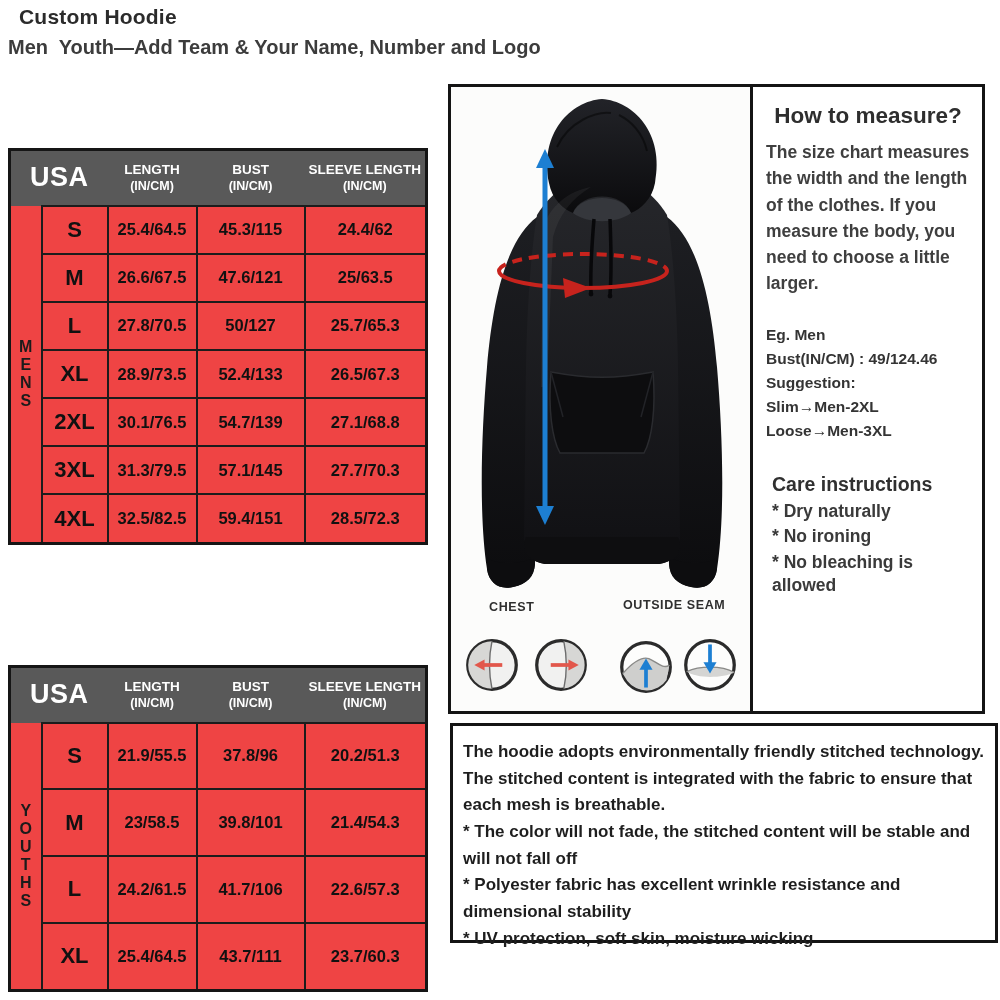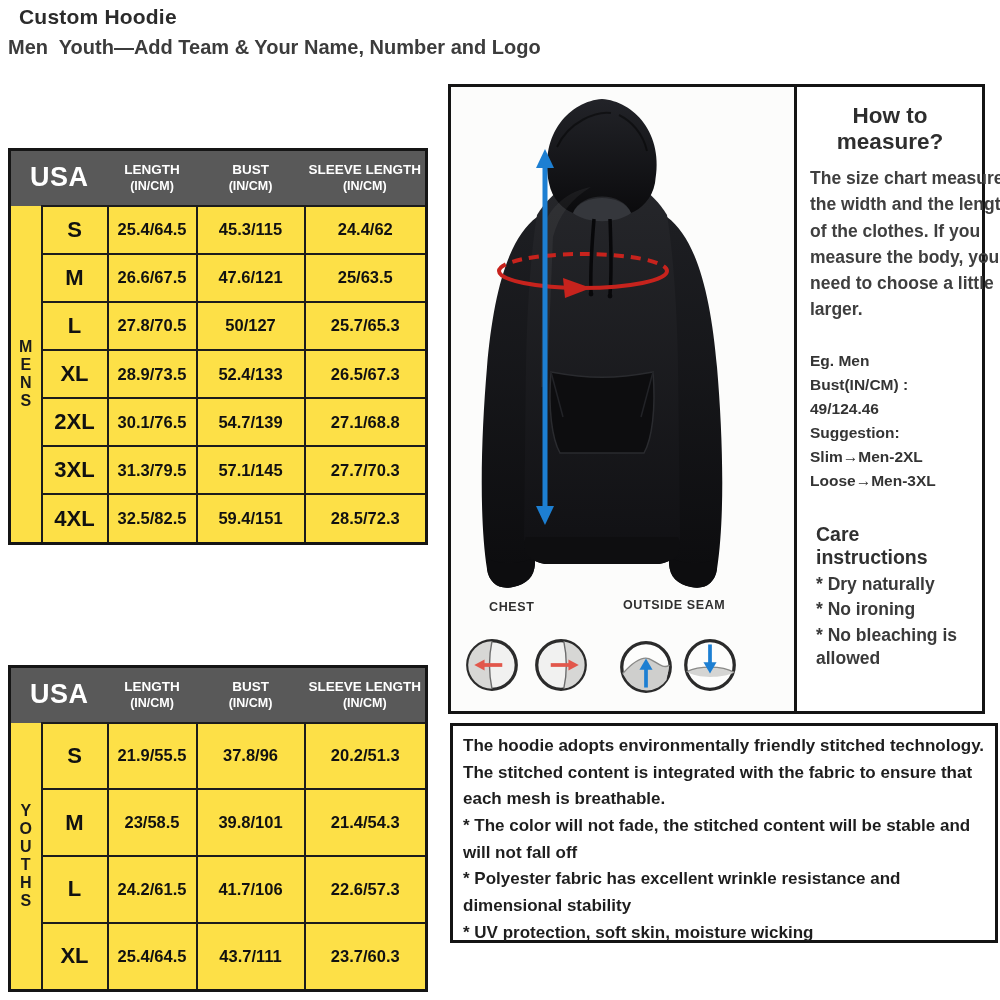--- a/index.html
+++ b/index.html
@@ -4,42 +4,42 @@
 <style>
   html,body{margin:0;padding:0;background:#fff;}
   .page{position:relative;width:1000px;height:1000px;background:#fff;overflow:hidden;
         font-family:"Liberation Sans", sans-serif;color:#222;}
 
   
   .title{position:absolute;left:19px;top:5px;font-size:21px;font-weight:700;color:#2b2b2b;letter-spacing:.2px;}
   .subtitle{position:absolute;left:8px;top:36px;font-size:20px;font-weight:700;color:#3c3c3c;white-space:pre;}
 
   
-  table.sizes{position:absolute;border-collapse:collapse;table-layout:fixed;background:#fde047;
+  table.sizes{position:absolute;border-collapse:collapse;table-layout:fixed;background:#ef4444;
               border:3px solid #151515;}
   .sizes td{border:2px solid #1c1c1c;text-align:center;vertical-align:middle;padding:0;}
   .sizes thead th{background:#595959;color:#fff;border:0;font-weight:700;vertical-align:middle;padding:0;}
   .sizes .usa{font-size:27px;letter-spacing:.5px;}
   .sizes .cn{font-size:13.5px;line-height:1.25;}
   .sizes .cu{font-size:12.5px;line-height:1.2;}
   .sizes td.sz{font-size:22px;font-weight:700;color:#111;}
   .sizes td.val{font-size:16.5px;font-weight:700;color:#111;}
   .sizes td.vcell{border-top:0;border-bottom:0;}
   .vlabel{font-weight:700;font-size:16px;color:#1b1b1b;width:15px;margin:0 auto;
           word-break:break-all;line-height:1.12;}
 
   #mens-table{left:8px;top:148px;width:417px;height:397px;}
   #youth-table{left:8px;top:665px;width:417px;height:327px;}
   .sizes thead tr{height:56px;}
 
   
   .measure-box{position:absolute;left:448px;top:84px;width:537px;height:630px;
                border:3px solid #141414;box-sizing:border-box;background:#fcfcfb;}
   .hoodie-pane{position:absolute;left:0;top:0;width:302px;height:100%;}
-  .howto-pane{position:absolute;right:0;top:0;width:188px;height:100%;border-left:3px solid #141414;
+  .howto-pane{position:absolute;right:0;top:0;width:232px;height:100%;border-left:3px solid #141414;
               box-sizing:border-box;padding:14px 12px 0 13px;background:#fff;}
 
   .howto-title{font-size:22.5px;font-weight:700;color:#2e2e2e;text-align:center;margin:2px 0 10px 0;}
   .howto-body{font-size:17.5px;font-weight:600;color:#3f3f3f;line-height:1.5;width:206px;}
   .eg-block{margin-top:26px;font-size:15.5px;font-weight:700;color:#343434;line-height:1.55;}
   .care-block{margin-top:30px;margin-left:6px;}
   .care-title{font-size:19.5px;font-weight:700;color:#303030;margin-bottom:4px;}
   .care-list{font-size:17.5px;font-weight:600;color:#3a3a3a;line-height:1.35;width:206px;}
   .care-list div{margin:2px 0;}
 
@@ -48,21 +48,21 @@
   #chest-label{left:38px;top:513px;}
   #seam-label{left:172px;top:511px;}
   .mini-icon{position:absolute;width:56px;height:56px;}
   #chest-ic1{left:13px;top:550px;}
   #chest-ic2{left:82px;top:550px;}
   #seam-ic1{left:167px;top:552px;}
   #seam-ic2{left:231px;top:550px;}
 
   
   .desc-box{position:absolute;left:450px;top:723px;width:548px;height:220px;border:3px solid #141414;
-            box-sizing:border-box;padding:7px 10px;background:#fff;}
+            box-sizing:border-box;padding:13px 10px;background:#fff;}
   .desc-box div{font-size:17px;font-weight:700;color:#1e1e1e;line-height:1.57;}
 </style>
 </head>
 <body>
 
 <div class="page">
 
   <div class="title">Custom Hoodie</div>
   <div class="subtitle">Men  Youth—Add Team &amp; Your Name, Number and Logo</div>
 

